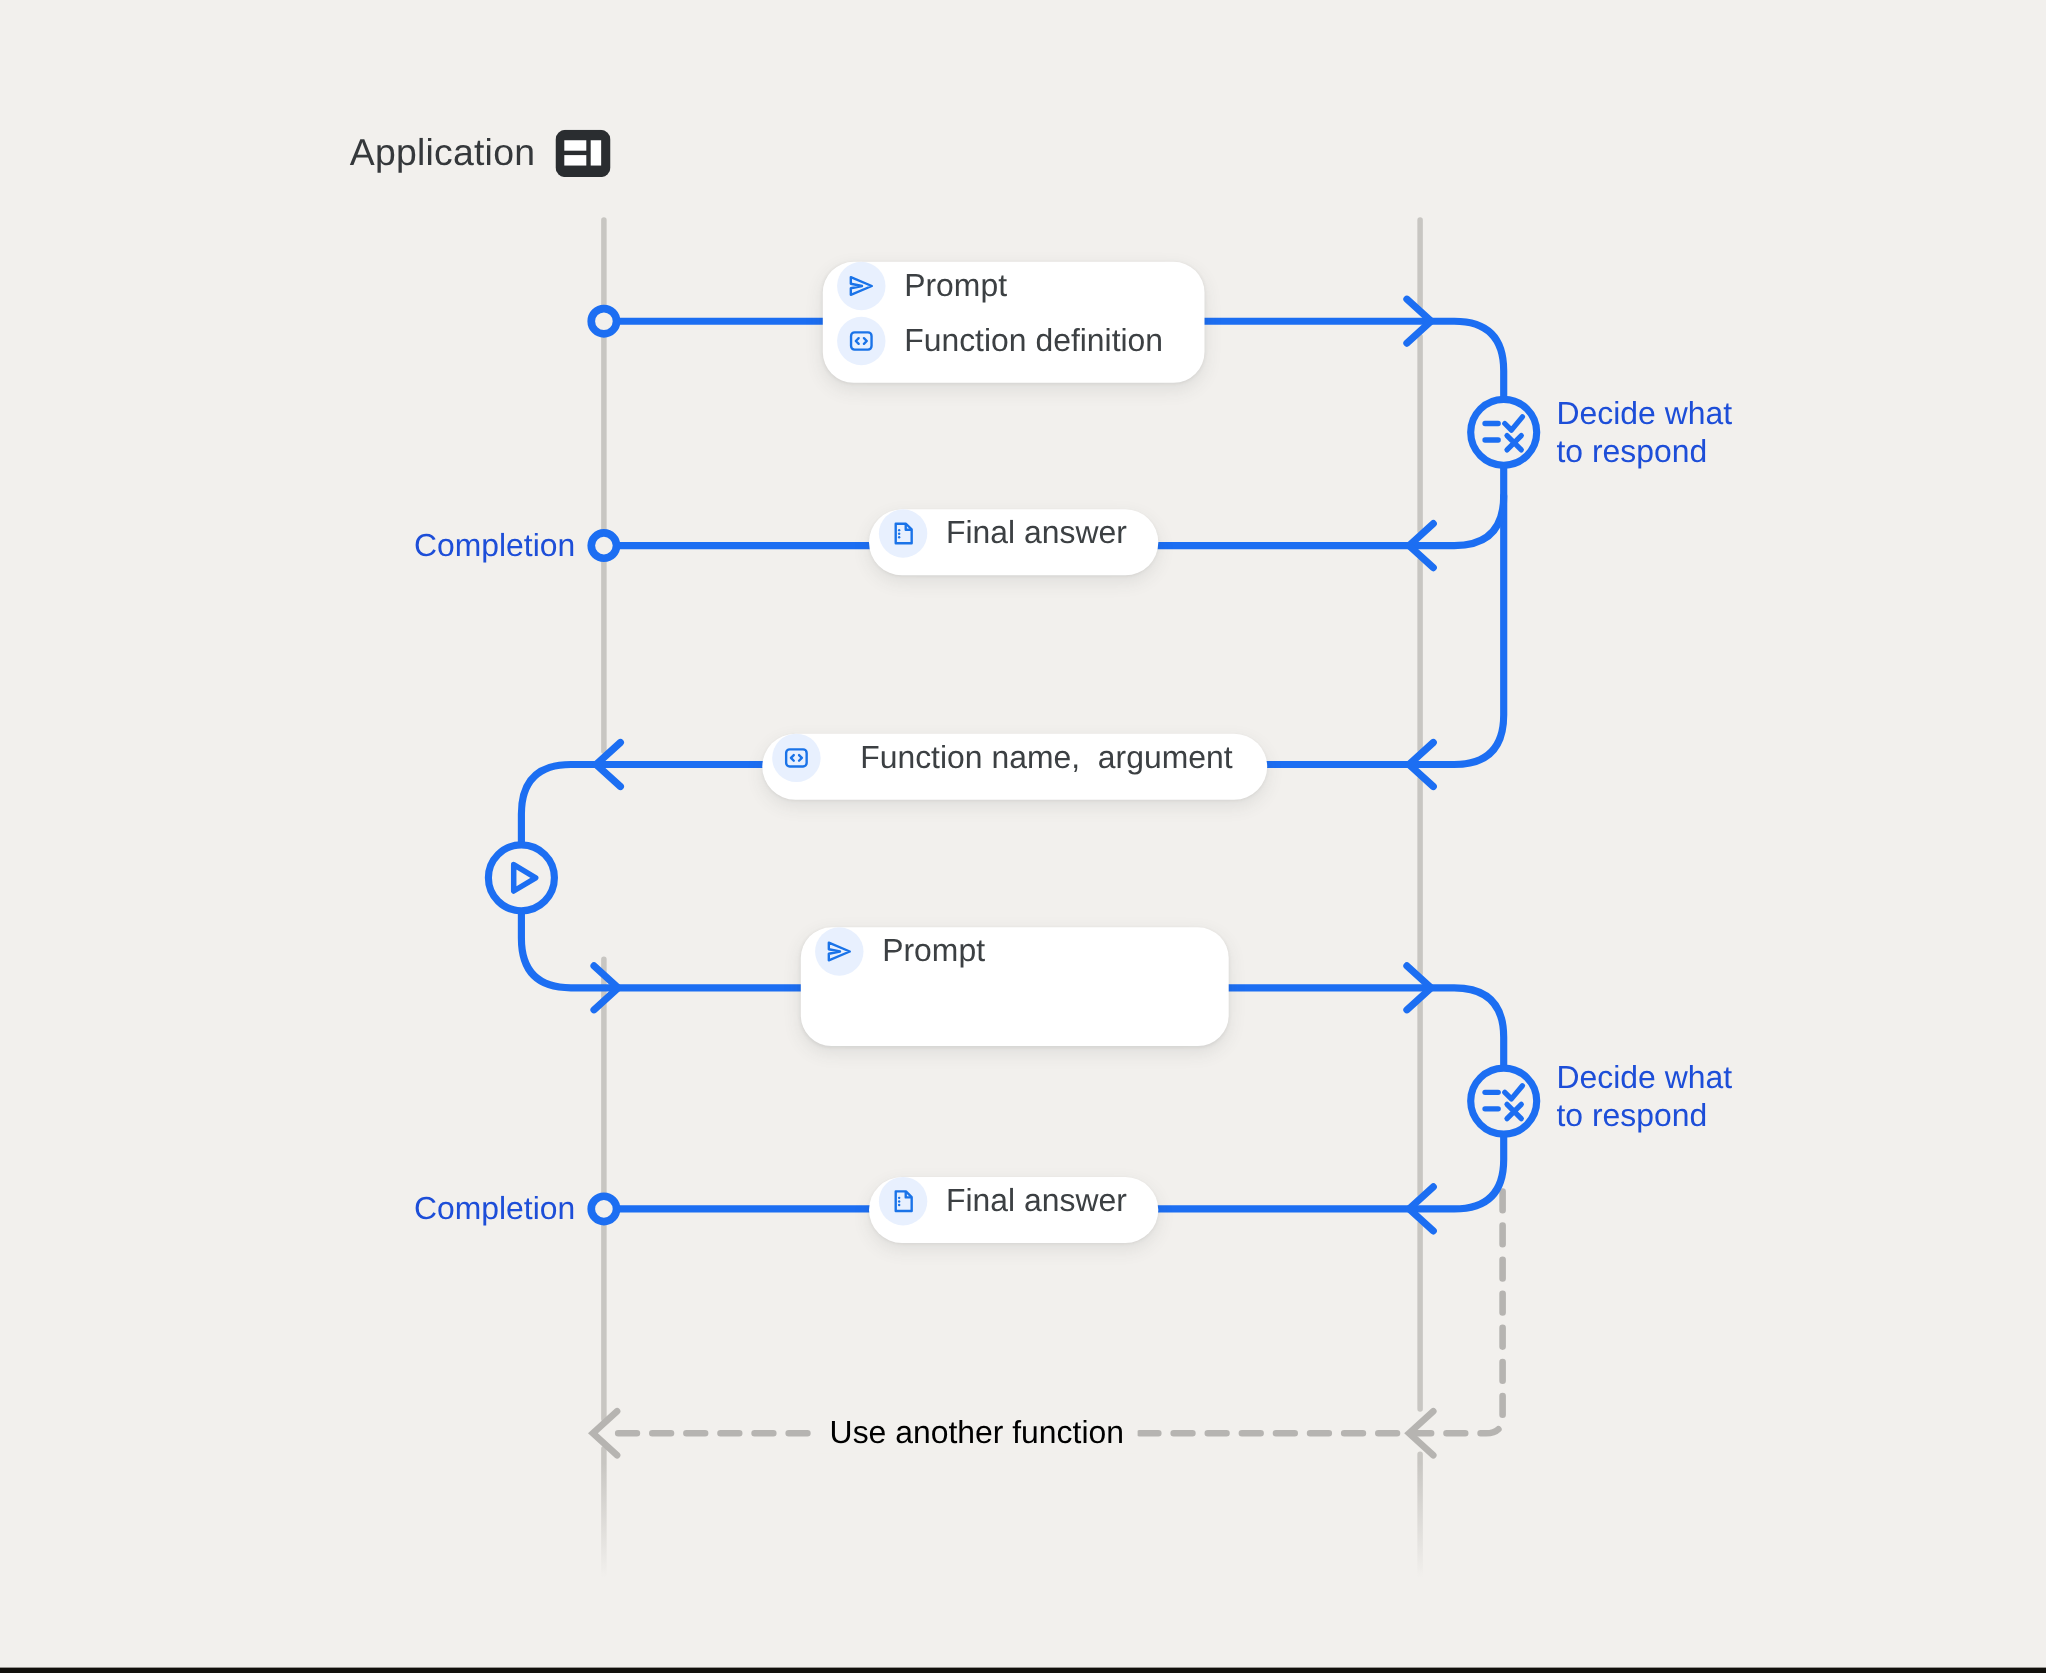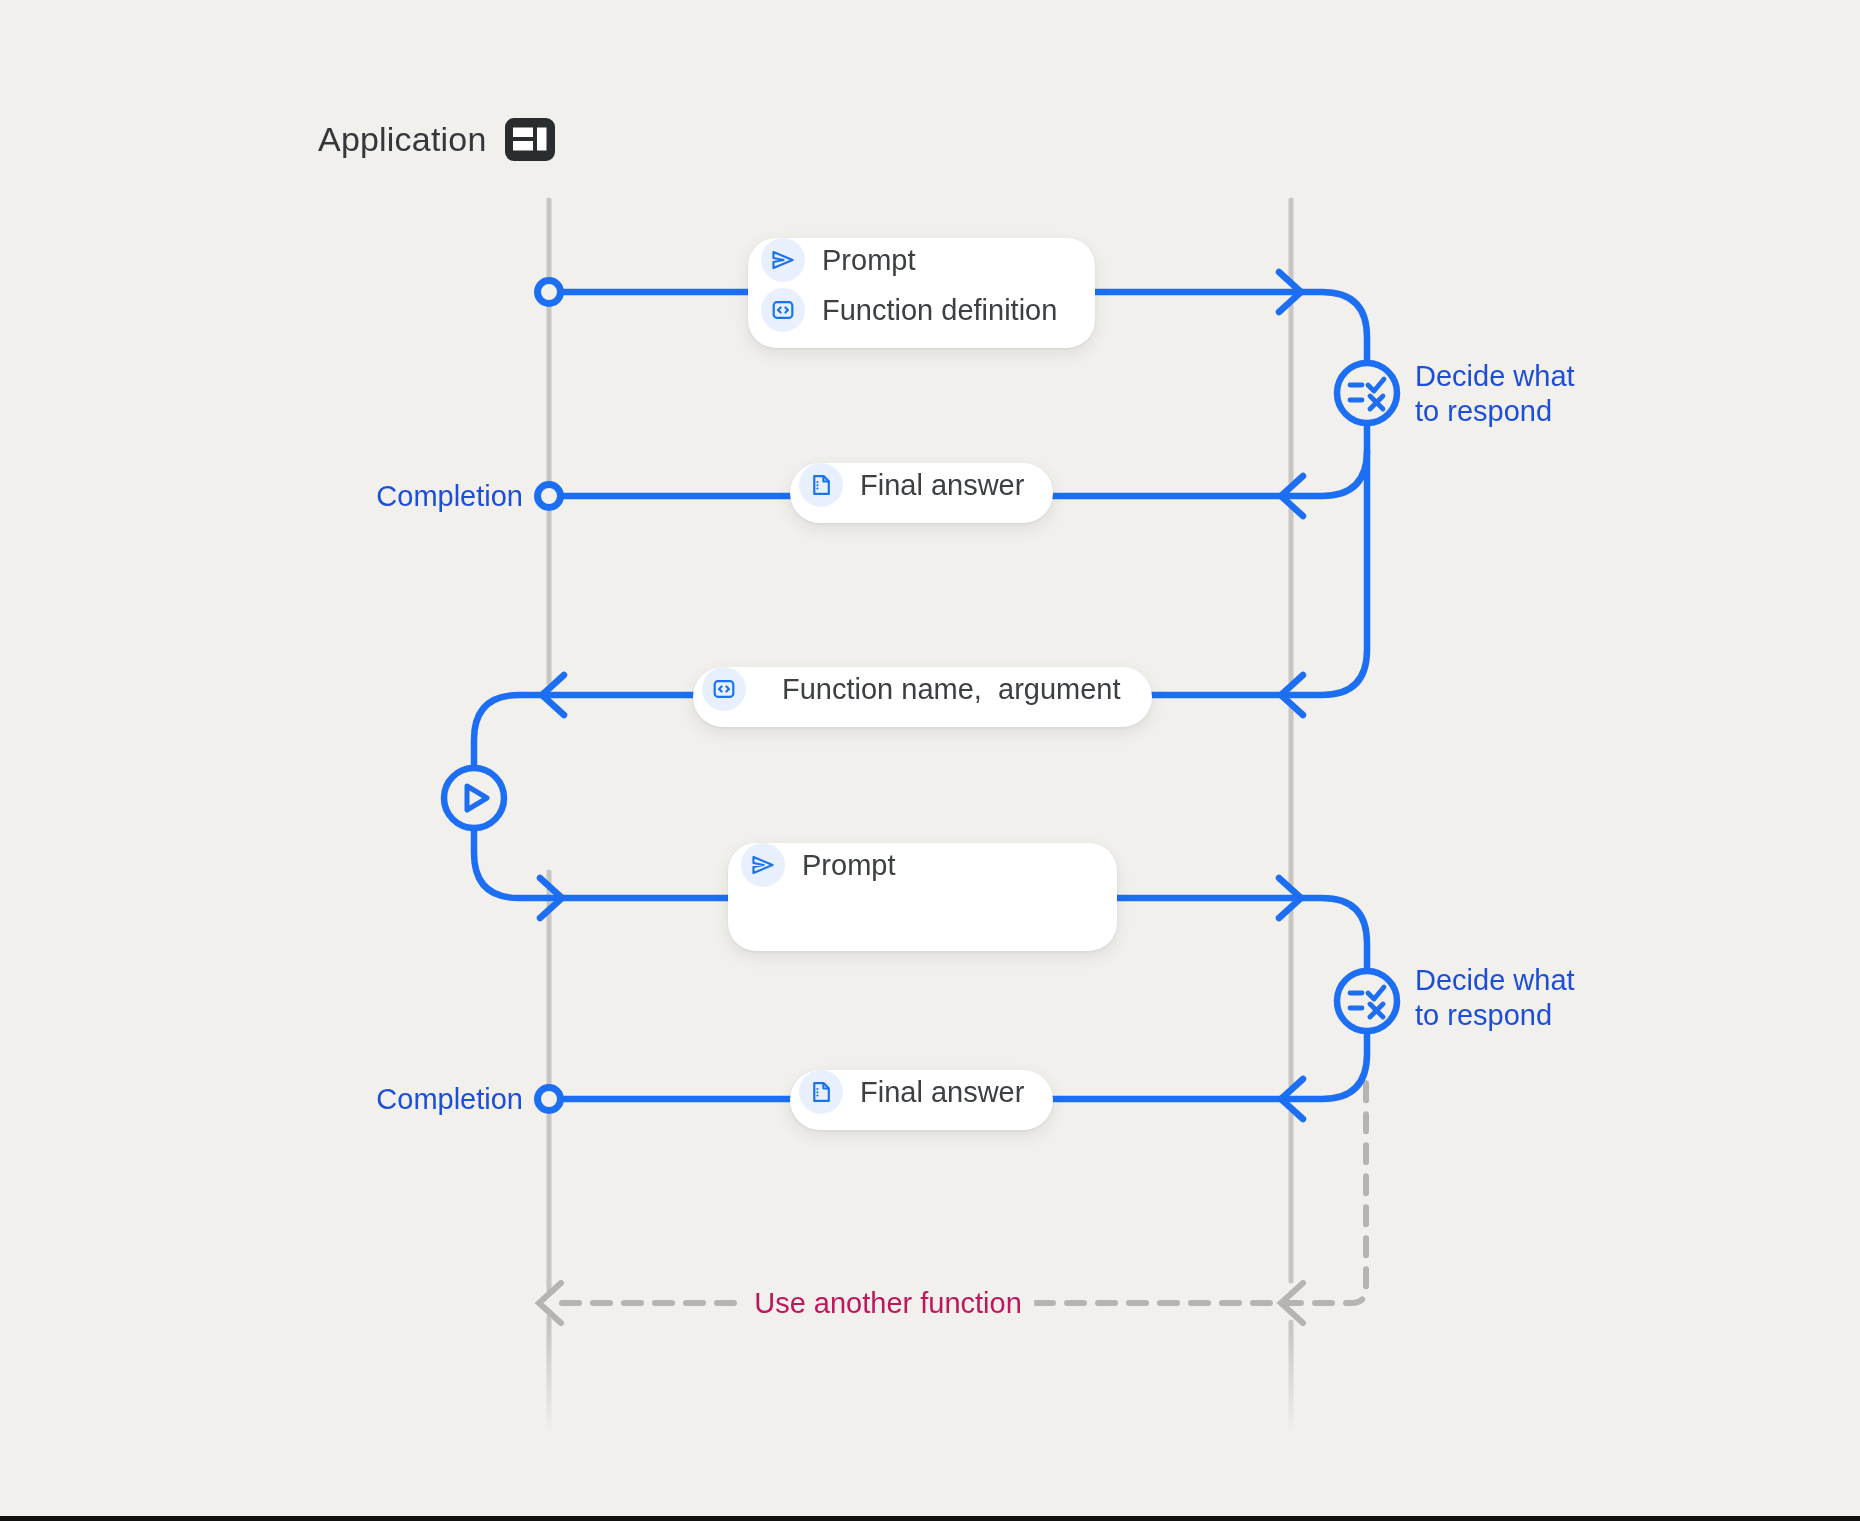--- a/index.html
+++ b/index.html
@@ -30,21 +30,21 @@
   .rounded{border-radius:28px;}
   .two-row{gap:6px;}
   
   .blue-label{
     position:absolute; color:#1d4ed8; font-size:29px; font-weight:500;
     z-index:5; line-height:34px;
   }
   .right-align{text-align:right;}
   
   .dashed-label{
-    position:absolute; z-index:6; font-size:29px; font-weight:500; color:#be185d;
+    position:absolute; z-index:6; font-size:29px; font-weight:500; color:#000000;
     background:#f2f0ed; padding:0 12px; transform:translateX(-50%); line-height:36px;
     white-space:nowrap;
   }
   .fade-bottom{
     position:absolute; left:0; width:100%; top:1330px; height:130px; z-index:4;
     background:linear-gradient(to bottom, rgba(242,240,237,0) 0%, #f2f0ed 80%);
   }
   .bottom-bar{position:absolute; left:0; bottom:0; width:100%; height:5px; background:#12100c; z-index:9;}
 </style>
 </head>

